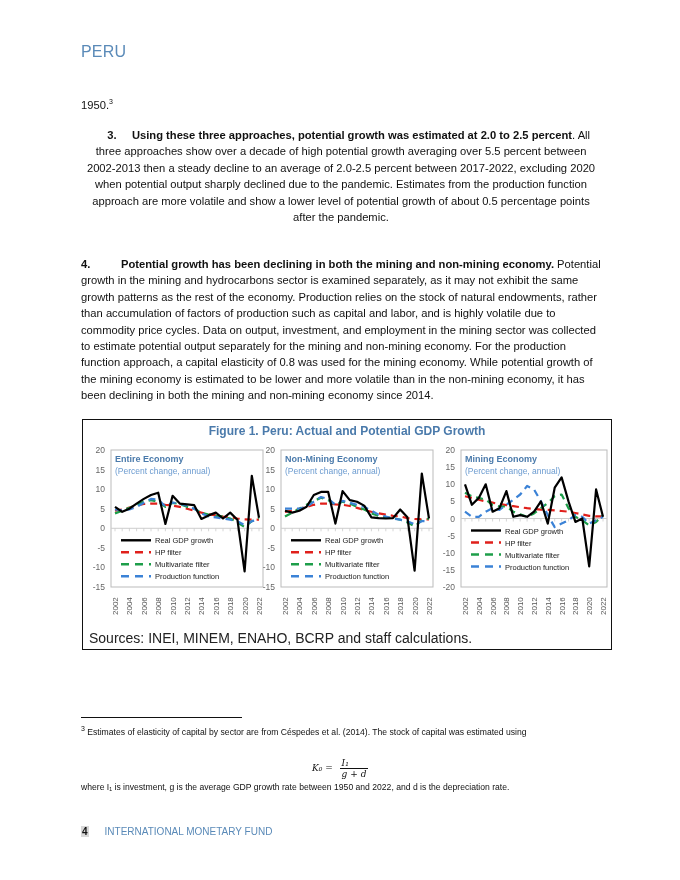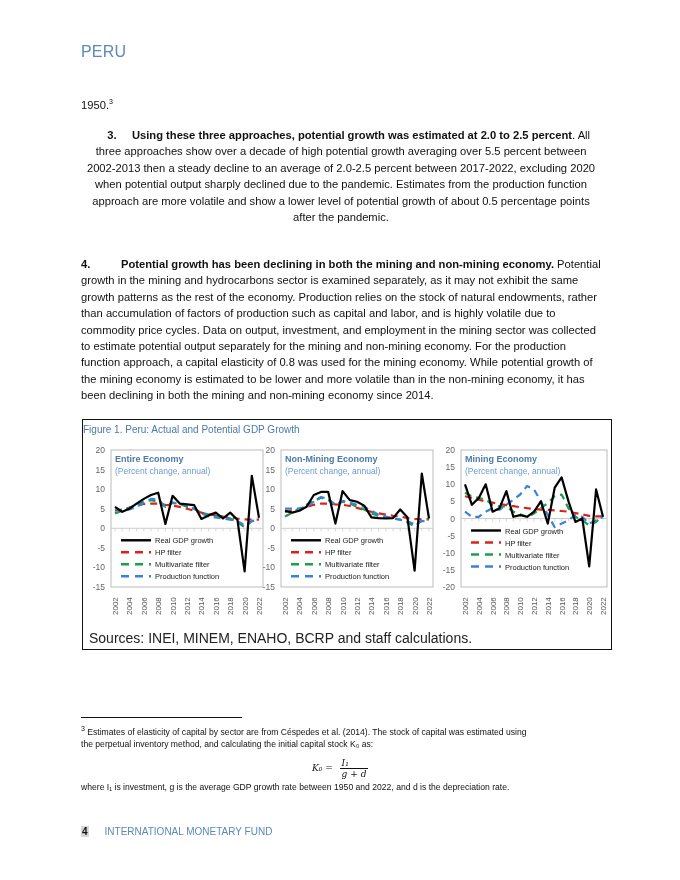--- a/index.html
+++ b/index.html
@@ -3,21 +3,21 @@
 <meta charset="utf-8">
 <style>
   html, body { margin: 0; padding: 0; background: #ffffff; }
   body { width: 680px; height: 880px; position: relative; font-family: "Liberation Sans", "DejaVu Sans", sans-serif; color: #111; }
   .header { position: absolute; left: 81px; top: 43px; font-size: 16px; color: #5a8ab8; letter-spacing: 0.2px; }
   .para { position: absolute; left: 81px; width: 520px; font-size: 11.2px; line-height: 16.4px; color: #111; }
   .para b { font-weight: bold; }
   .num { display: inline-block; width: 40px; font-weight: bold; }
   sup { font-size: 7px; vertical-align: super; line-height: 0; }
   .figure { position: absolute; left: 82px; top: 419px; width: 530px; height: 231px; border: 1px solid #111; box-sizing: border-box; }
-  .fig-title { position: absolute; top: 4px; left: 0; width: 100%; font-size: 10px; font-weight: normal; color: #4a7aab; }
+  .fig-title { position: absolute; top: 4px; left: 0; width: 100%; text-align: center; font-size: 12px; font-weight: bold; color: #4a7aab; }
   .fig-source { position: absolute; left: 6px; bottom: 3px; font-size: 14px; color: #222; }
   .chart-svg { position: absolute; top: 0; left: 0; }
   .footnote-rule { position: absolute; left: 81px; top: 717px; width: 161px; border-top: 1px solid #111; }
   .footnote { position: absolute; left: 81px; width: 520px; font-size: 8.6px; line-height: 12px; color: #111; }
   .formula { position: absolute; left: 312px; top: 758px; font-family: "DejaVu Serif", serif; font-style: italic; font-size: 9px; color: #111; }
   .frac { display: inline-block; vertical-align: middle; text-align: left; margin-left: 4px; }
   .frac .n { display: block; border-bottom: 1px solid #111; padding: 0 2px; }
   .frac .d { display: block; padding: 0 2px; font-style: italic; }
   .footer { position: absolute; left: 81px; top: 826px; font-size: 10px; text-align: right; }
   .page-num { display: inline-block; background: #d8d8d8; font-weight: bold; color: #111; padding: 0 1px; margin-right: 16px; }
@@ -219,21 +219,20 @@
         <text x="509.2" y="195" font-size="8" fill="#555" font-family="Liberation Sans, sans-serif" transform="rotate(-90 509.2 195)">2020</text>
         <text x="523" y="195" font-size="8" fill="#555" font-family="Liberation Sans, sans-serif" transform="rotate(-90 523 195)">2022</text>
       </g>
     </svg>
   <div class="fig-source">Sources: INEI, MINEM, ENAHO, BCRP and staff calculations.</div>
 </div>
 
 <div class="footnote-rule"></div>
 <div class="footnote" style="top:726px;">
   <sup>3</sup><span> Estimates of elasticity of capital by sector are from Céspedes et al. (2014). The stock of capital was estimated using</span><br>
-  <span>the perpetual inventory method, and calculating the initial capital stock K₀ as:</span>
 </div>
 <div class="formula">
   <span>K₀ =</span>
   <span class="frac">
     <span class="n">I₁</span>
     <span class="d">g + d</span>
   </span>
 </div>
 <div class="footnote" style="top:781px;">
   <span>where I₁ is investment, g is the average GDP growth rate between 1950 and 2022, and d is the depreciation rate.</span>

